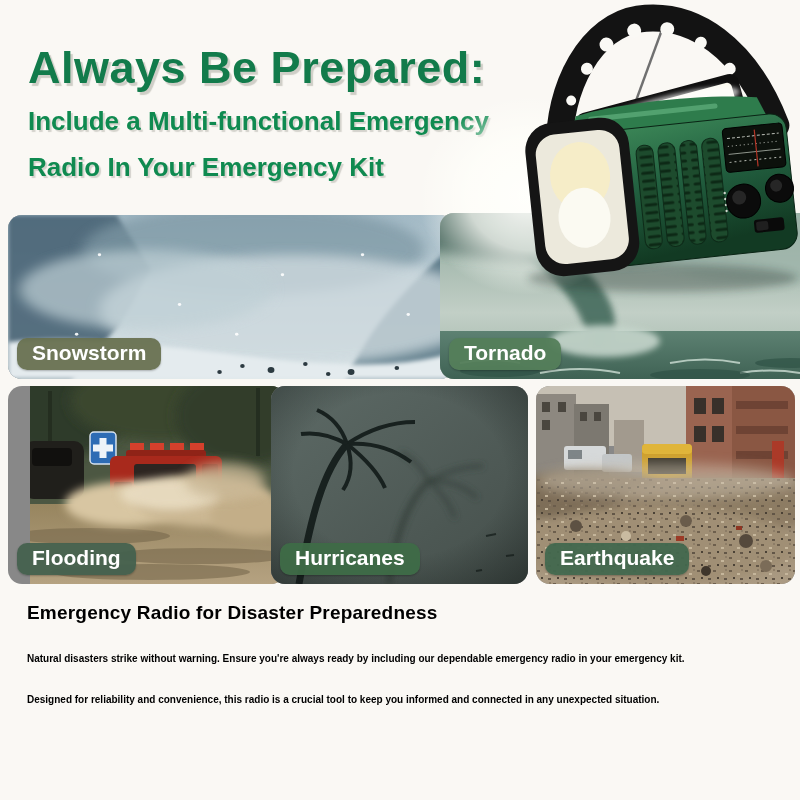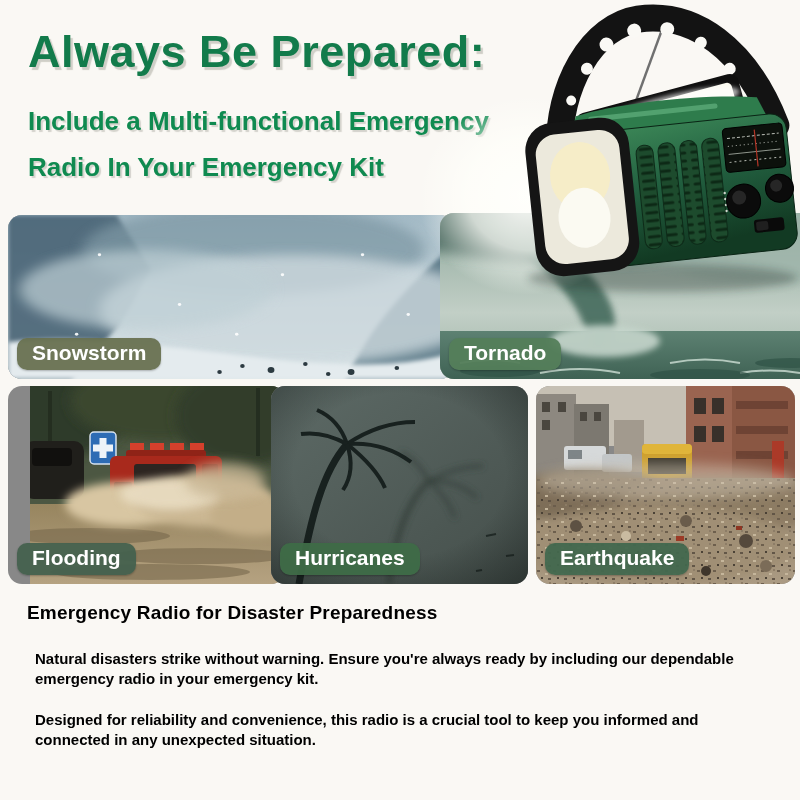--- a/index.html
+++ b/index.html
@@ -1,20 +1,20 @@
 <!DOCTYPE html>
 <html><head>
 <meta charset="utf-8">
 <style>
   html,body{margin:0;padding:0;}
   body{background:#e9e7e2;font-family:"Liberation Sans",sans-serif;}
   #canvas{position:relative;width:800px;height:800px;background:#faf8f4;overflow:hidden;margin:0 auto;}
 
   
-  .title{position:absolute;left:28px;top:26px;font-size:45px;font-weight:bold;color:#127b4b;
+  .title{position:absolute;left:28px;top:42px;font-size:45px;font-weight:bold;color:#127b4b;
          letter-spacing:.5px;text-shadow:2.5px 2.5px 1px rgba(155,155,145,.45);}
   .subtitle{position:absolute;left:28px;top:98px;font-size:26px;font-weight:bold;color:#0f8a50;
          line-height:46px;text-shadow:2px 2px 1px rgba(155,155,145,.4);}
 
   
   .card{position:absolute;border-radius:14px;overflow:hidden;background:#888;}
   .card svg{display:block;width:100%;height:100%;}
   #card-snowstorm {left:8px;  top:215px;width:446px;height:164px;}
   #card-tornado   {left:404px;top:213px;width:391px;height:166px;margin-left:36px;}
   #card-flooding  {left:8px;  top:386px;width:255px;height:198px;padding-left:22px;}
@@ -25,21 +25,21 @@
          color:#ffffff;font-weight:bold;font-size:21px;line-height:26px;
          box-shadow:0 1px 2px rgba(0,0,0,.25);}
 
   
   #radio{position:absolute;left:488px;top:0;width:318px;height:300px;z-index:5;}
   #radio svg{overflow:visible;display:block;}
 
   
   #info{position:absolute;left:27px;top:602px;width:748px;color:#000;}
   #info h2{margin:0;font-size:19px;font-weight:bold;letter-spacing:.2px;}
-  #info p{margin:8px;margin-top:21px;font-size:15px;font-weight:bold;line-height:20px;}
+  #info p{margin:0;margin-top:21px;font-size:10px;font-weight:bold;line-height:20px;}
   #info p:first-of-type{margin-top:25px;}
 </style>
 </head>
 <body>
 
 <div id="canvas">
 
   <div class="title">Always Be Prepared:</div>
   <div class="subtitle">
     <div>Include a Multi-functional Emergency</div>

